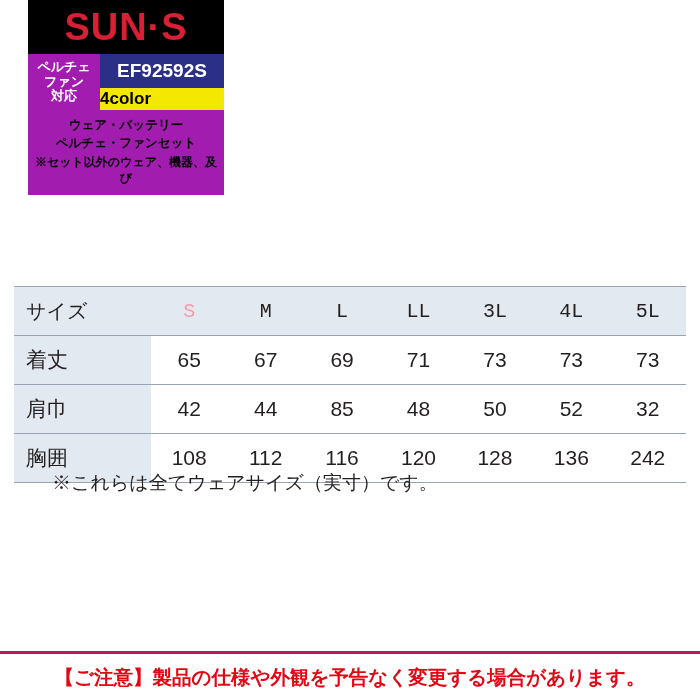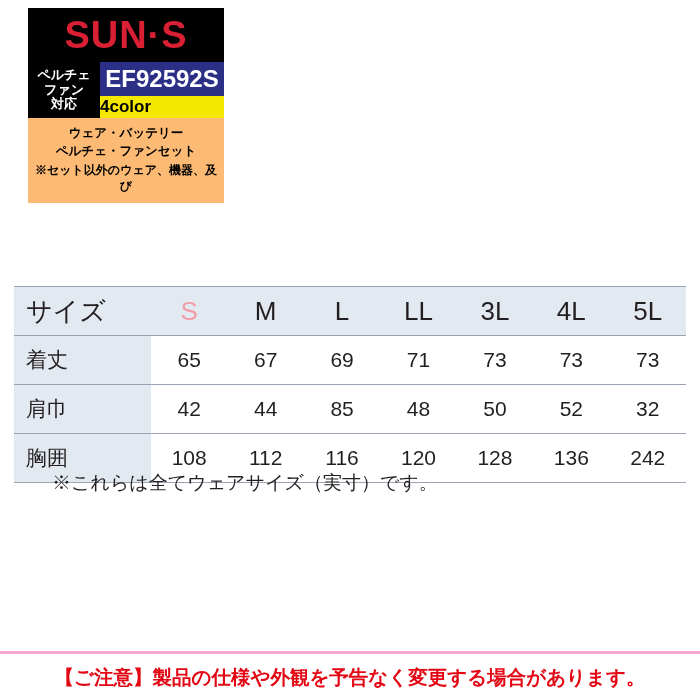--- a/index.html
+++ b/index.html
@@ -12,21 +12,21 @@
     background: #ffffff;
     font-family: "Liberation Sans", sans-serif;
     position: relative;
     overflow: hidden;
   }
 
   
   .badge-block {
     position: absolute;
     left: 28px;
-    top: 8px;
+    top: 0;
     width: 196px;
   }
   .brand-bar {
     background: #000000;
     height: 54px;
     display: flex;
     align-items: center;
     justify-content: center;
   }
   .brand-text {
@@ -37,21 +37,21 @@
     line-height: 1;
     font-family: "Liberation Sans", sans-serif;
   }
   .mid-row {
     display: flex;
     width: 100%;
     height: 56px;
   }
   .peltier-cell {
     width: 72px;
-    background: #000000;
+    background: #a21caf;
     color: #ffffff;
     display: flex;
     flex-direction: column;
     align-items: center;
     justify-content: center;
     line-height: 1.12;
     font-size: 13px;
     font-weight: bold;
     letter-spacing: 0px;
   }
@@ -60,35 +60,35 @@
     display: flex;
     flex-direction: column;
   }
   .code-cell {
     background: #2b2f86;
     color: #ffffff;
     height: 44px;
     display: flex;
     align-items: center;
     justify-content: center;
-    font-size: 24px;
+    font-size: 19px;
     font-weight: bold;
     letter-spacing: 0px;
   }
   .colors-cell {
     background: #f5e800;
     color: #000000;
     height: 28px;
     display: flex;
     align-items: center;
     font-size: 17px;
     font-weight: bold;
   }
   .yellow-note {
-    background: #fdba74;
+    background: #a21caf;
     color: #000000;
     padding: 6px 4px 8px 4px;
     text-align: center;
   }
   .yellow-note .ln1 {
     font-size: 12.5px;
     font-weight: bold;
     line-height: 1.45;
   }
   .yellow-note .ln2 {
@@ -113,21 +113,22 @@
     color: #231f20;
     text-align: center;
     vertical-align: middle;
     border-bottom: 1px solid #9aa4b4;
   }
   .size-table tr:first-child td {
     border-top: 1px solid #9aa4b4;
   }
   .size-table .hdr td {
     background: #e3e9f0;
-    font-size: 26px;
+    font-size: 20px;
+    font-family: Liberation Mono, monospace;
   }
   .size-table .rowlabel {
     text-align: left;
     padding-left: 12px;
     width: 124px;
     background: #e3e9f0;
     font-weight: normal;
   }
   .size-table .hdr .rowlabel {
     background: #e3e9f0;
@@ -149,21 +150,21 @@
   }
 
   
   .caution-bar {
     position: absolute;
     left: 0;
     bottom: 0;
     width: 700px;
     height: 46px;
     background: #ffffff;
-    border-top: 3px solid #f9a8d4;
+    border-top: 3px solid #be185d;
     display: flex;
     align-items: center;
     justify-content: center;
   }
   .caution-text {
     color: #e30613;
     font-size: 19.5px;
     font-weight: bold;
     letter-spacing: 0px;
   }

